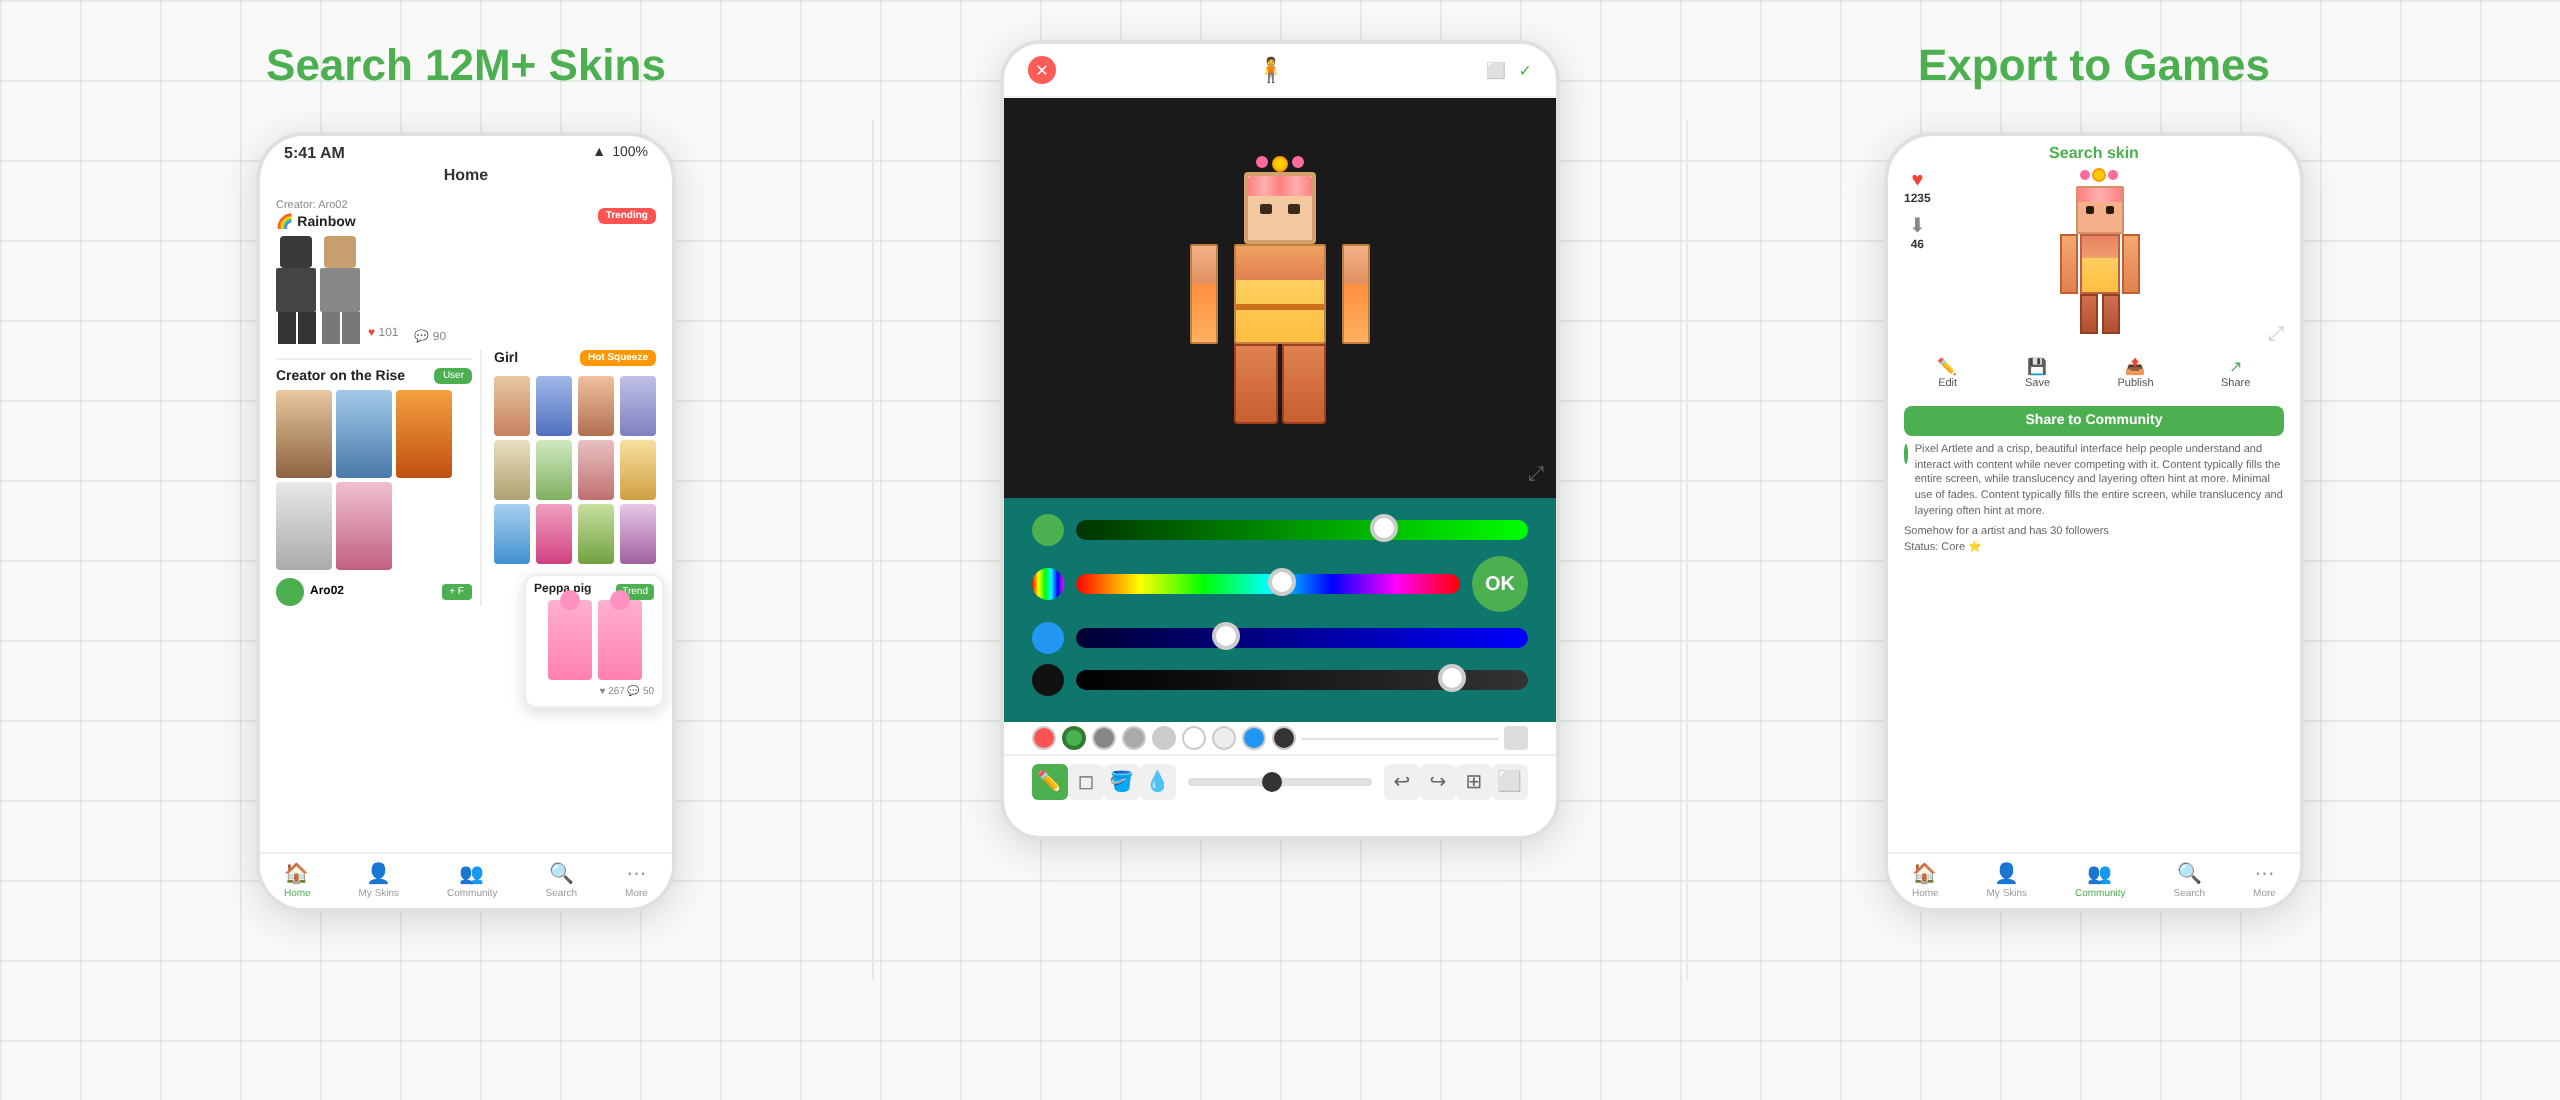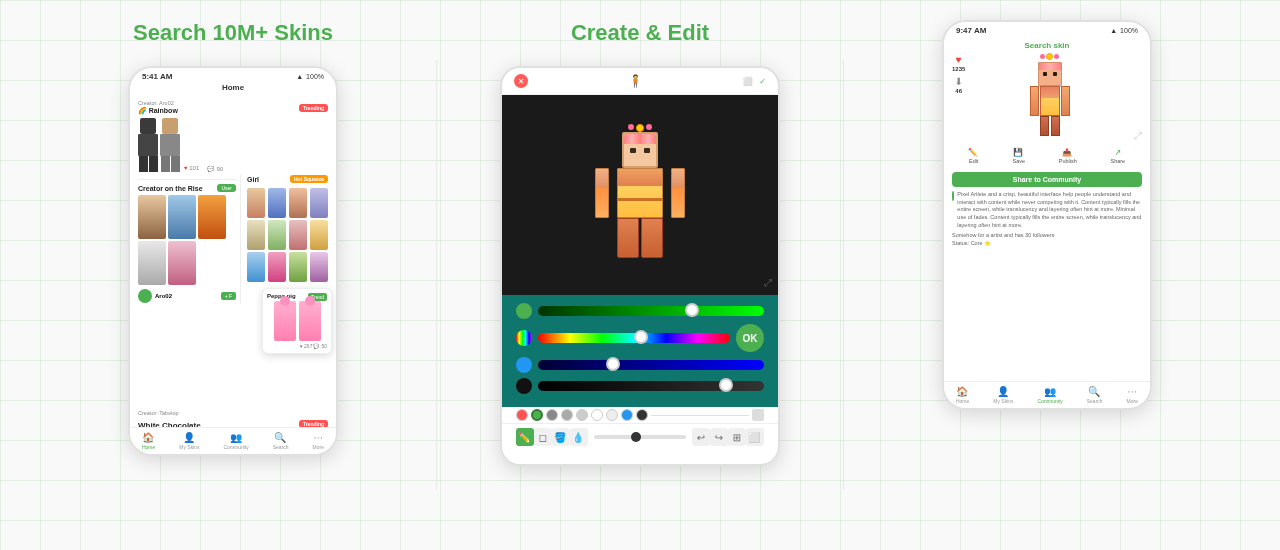--- a/index.html
+++ b/index.html
@@ -502,21 +502,21 @@
       height: 430px;
       align-self: center;
     }
   </style>
 </head>
 <body>
 
 <div class="page-container">
 
   <div class="feature-col">
-    <h2 class="feature-title">Search 10M+ Skins</h2>
+    <h2 class="feature-title">Search 12M+ Skins</h2>
 
     <div class="phone-mockup tall">
 
       <div class="status-bar">
         <span class="time">5:41 AM</span>
         <div class="status-icons">
           <span>▲</span>
           <span>100%</span>
         </div>
       </div>
@@ -622,27 +622,20 @@
             </div>
             <div style="width:22px;height:40px;background:linear-gradient(180deg,#ffb0d0,#ff80b0);border-radius:2px;position:relative;">
               <div style="width:10px;height:10px;background:#ff90c0;border-radius:50%;position:absolute;top:-5px;left:50%;transform:translateX(-50%);"></div>
             </div>
           </div>
           <div style="font-size:5px;color:#888;margin-top:2px;text-align:right;">♥ 267  💬 50</div>
         </div>
 
       </div>
 
-      <div style="position:absolute;bottom:24px;left:8px;right:8px;">
-        <div class="creator-label">Creator: Tabelop</div>
-        <div style="display:flex;justify-content:space-between;align-items:center;">
-          <div class="white-choc-title">White Chocolate</div>
-          <span class="badge-trending">Trending</span>
-        </div>
-      </div>
 
       <div class="bottom-nav">
         <div class="nav-item active">
           <span class="nav-icon">🏠</span>
           <span>Home</span>
         </div>
         <div class="nav-item">
           <span class="nav-icon">👤</span>
           <span>My Skins</span>
         </div>
@@ -658,21 +651,20 @@
           <span class="nav-icon">⋯</span>
           <span>More</span>
         </div>
       </div>
     </div>
   </div>
 
   <div class="divider-line"></div>
 
   <div class="feature-col">
-    <h2 class="feature-title">Create &amp; Edit</h2>
 
     <div class="ipad-mockup">
 
       <div class="ipad-toolbar">
         <button class="ipad-close-btn">✕</button>
 
         <div style="display:flex;align-items:center;gap:8px;">
           <span style="font-size:12px;">🧍</span>
         </div>
         <div class="ipad-save-btns">
@@ -778,30 +770,24 @@
         <div class="tool-icon inactive">↪</div>
         <div class="tool-icon inactive">⊞</div>
         <div class="tool-icon inactive">⬜</div>
       </div>
     </div>
   </div>
 
   <div class="divider-line"></div>
 
   <div class="feature-col">
+    <h2 class="feature-title">Export to Games</h2>
 
     <div class="phone-mockup tall">
 
-      <div class="status-bar">
-        <span class="time">9:47 AM</span>
-        <div class="status-icons">
-          <span>▲</span>
-          <span>100%</span>
-        </div>
-      </div>
 
       <div class="phone3-content">
         
         <div class="phone3-title">Search skin</div>
 
         
         <div class="phone3-main">
 
           <div class="phone3-stats">
             <div class="stat-item">

